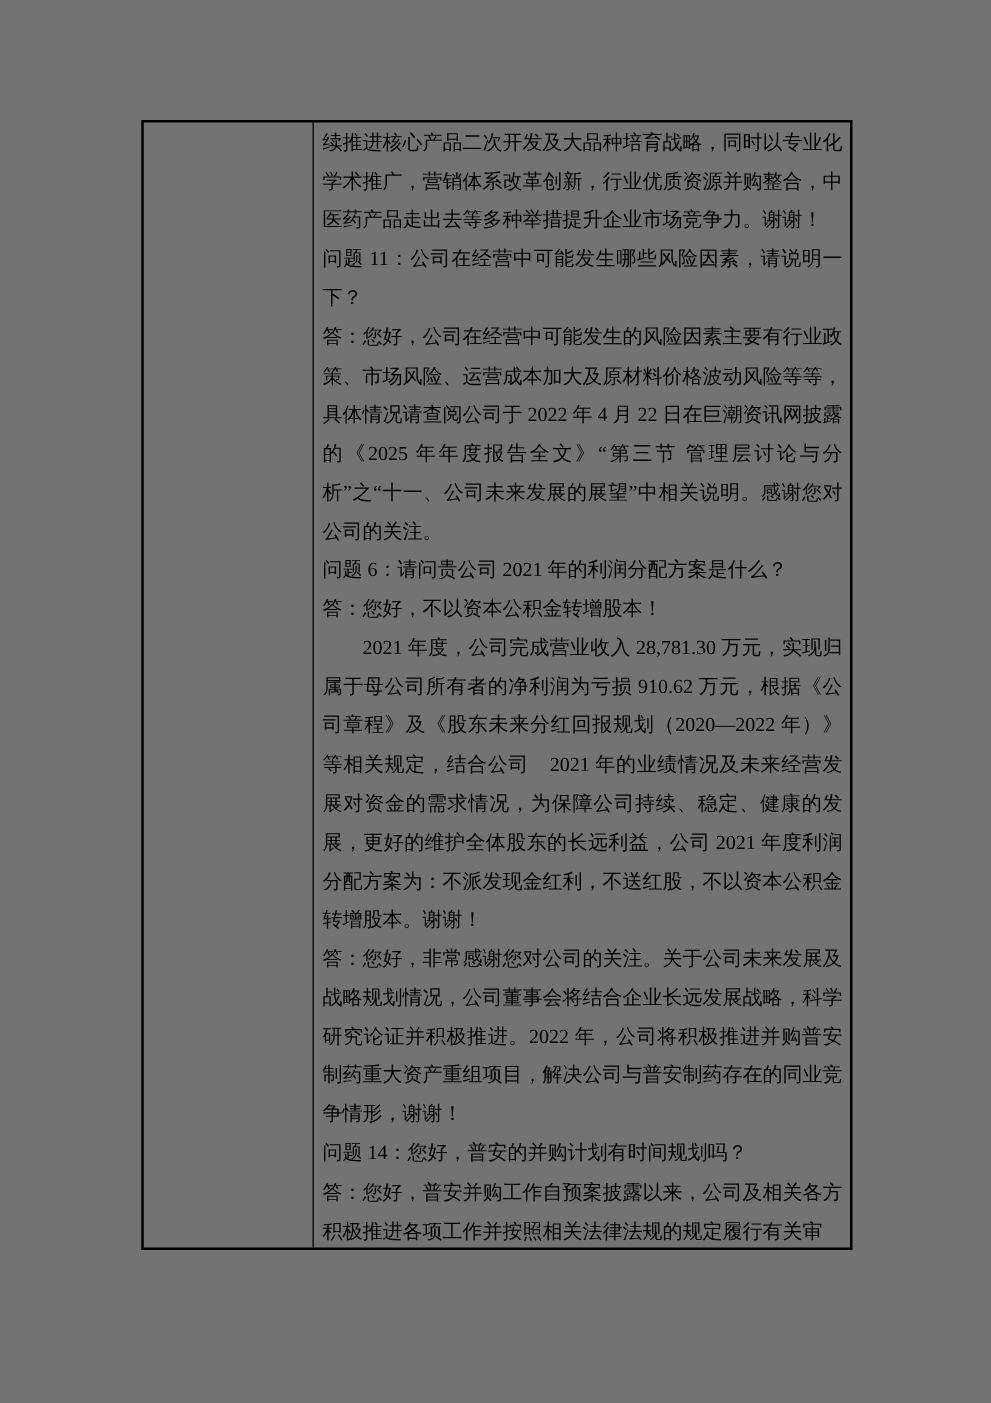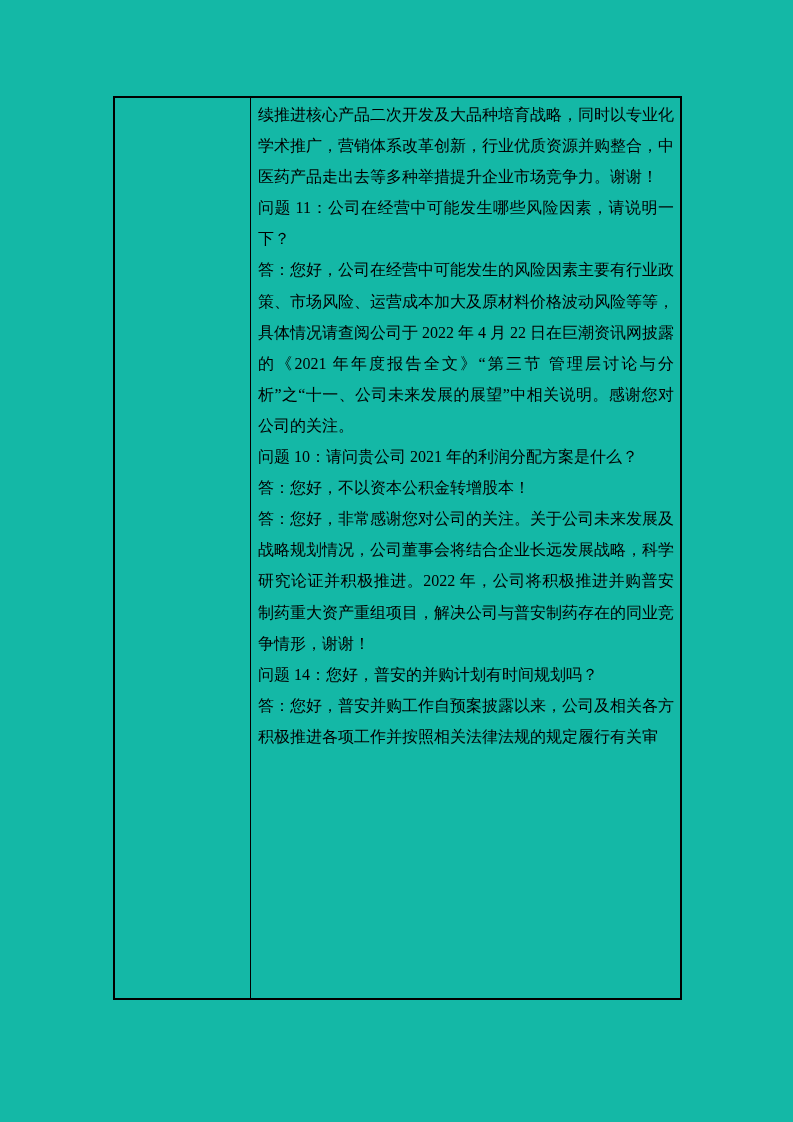--- a/index.html
+++ b/index.html
@@ -4,21 +4,21 @@
 <style>
   html, body {
     margin: 0;
     padding: 0;
     background: #ffffff;
   }
   .page {
     position: relative;
     width: 793px;
     height: 1122px;
-    background: #14b8a6;
+    background: #737373;
     overflow: hidden;
     font-family: "Liberation Serif", "DejaVu Serif", serif;
   }
   .doc-table {
     position: absolute;
     left: 113px;
     top: 96px;
     width: 569px;
     height: 904px;
     box-sizing: border-box;
@@ -55,21 +55,22 @@
 </style>
 </head>
 <body>
 
 <div class="page">
   <div class="doc-table">
     <div class="cell-left"></div>
     <div class="cell-right" id="qa-content">
         <p class="normal">续推进核心产品二次开发及大品种培育战略，同时以专业化学术推广，营销体系改革创新，行业优质资源并购整合，中医药产品走出去等多种举措提升企业市场竞争力。谢谢！</p>
         <p class="question">问题 11：公司在经营中可能发生哪些风险因素，请说明一下？</p>
-        <p class="normal">答：您好，公司在经营中可能发生的风险因素主要有行业政策、市场风险、运营成本加大及原材料价格波动风险等等，具体情况请查阅公司于 2022 年 4 月 22 日在巨潮资讯网披露的《2021 年年度报告全文》“第三节 管理层讨论与分析”之“十一、公司未来发展的展望”中相关说明。感谢您对公司的关注。</p>
-        <p class="question">问题 10：请问贵公司 2021 年的利润分配方案是什么？</p>
+        <p class="normal">答：您好，公司在经营中可能发生的风险因素主要有行业政策、市场风险、运营成本加大及原材料价格波动风险等等，具体情况请查阅公司于 2022 年 4 月 22 日在巨潮资讯网披露的《2025 年年度报告全文》“第三节 管理层讨论与分析”之“十一、公司未来发展的展望”中相关说明。感谢您对公司的关注。</p>
+        <p class="question">问题 6：请问贵公司 2021 年的利润分配方案是什么？</p>
         <p class="normal">答：您好，不以资本公积金转增股本！</p>
+        <p class="indent">2021 年度，公司完成营业收入 28,781.30 万元，实现归属于母公司所有者的净利润为亏损 910.62 万元，根据《公司章程》及《股东未来分红回报规划（2020—2022 年）》等相关规定，结合公司　2021 年的业绩情况及未来经营发展对资金的需求情况，为保障公司持续、稳定、健康的发展，更好的维护全体股东的长远利益，公司 2021 年度利润分配方案为：不派发现金红利，不送红股，不以资本公积金转增股本。谢谢！</p>
         <p class="normal">答：您好，非常感谢您对公司的关注。关于公司未来发展及战略规划情况，公司董事会将结合企业长远发展战略，科学研究论证并积极推进。2022 年，公司将积极推进并购普安制药重大资产重组项目，解决公司与普安制药存在的同业竞争情形，谢谢！</p>
         <p class="question">问题 14：您好，普安的并购计划有时间规划吗？</p>
         <p class="normal">答：您好，普安并购工作自预案披露以来，公司及相关各方积极推进各项工作并按照相关法律法规的规定履行有关审</p>
       </div>
   </div>
 </div>
 
 </body></html>

